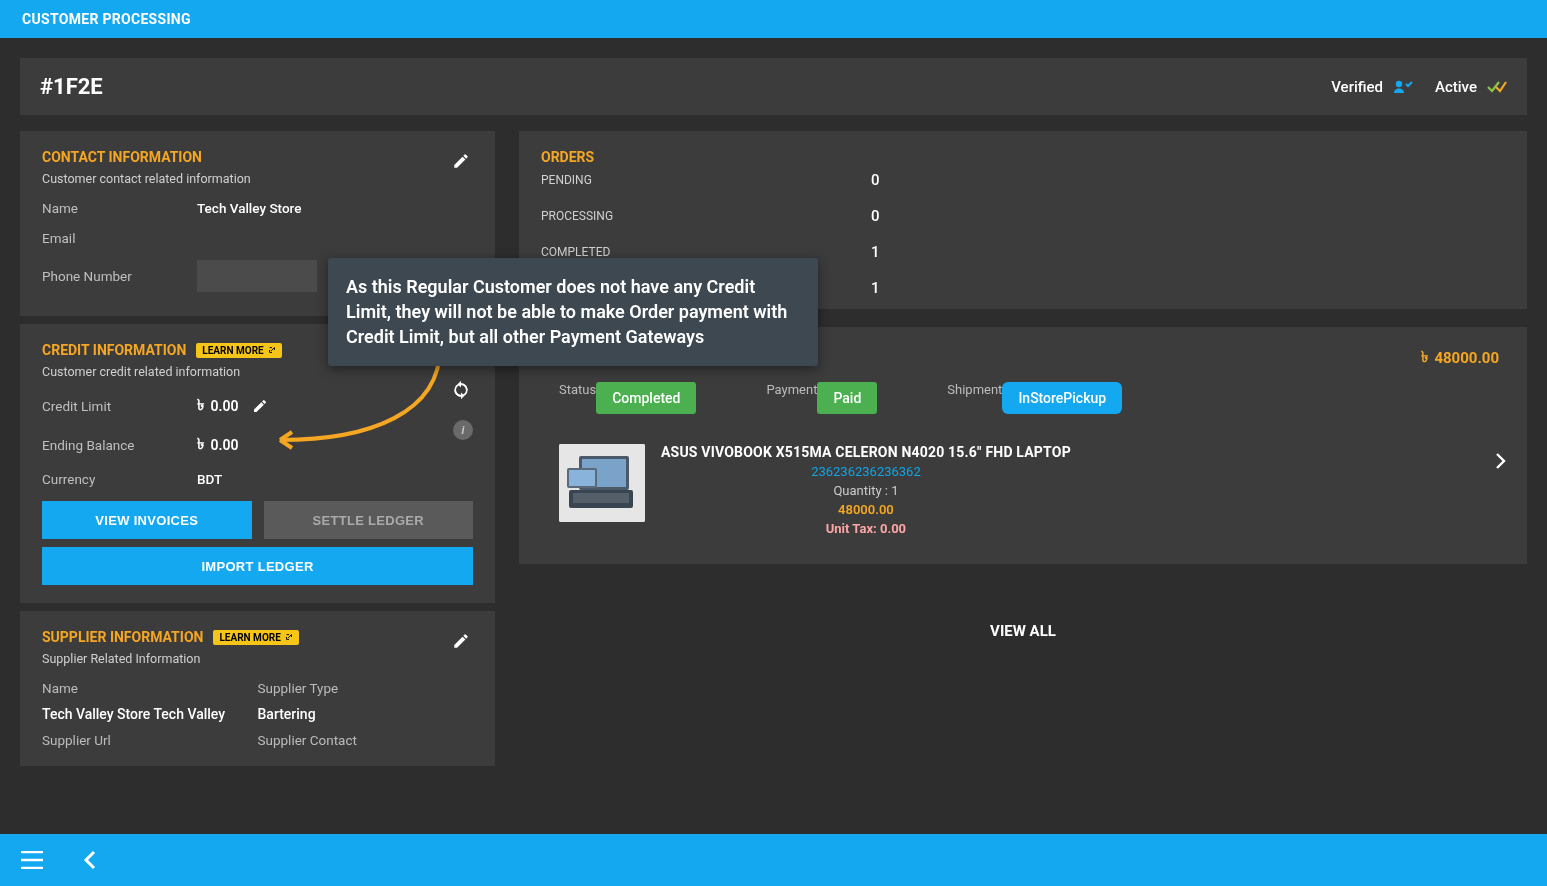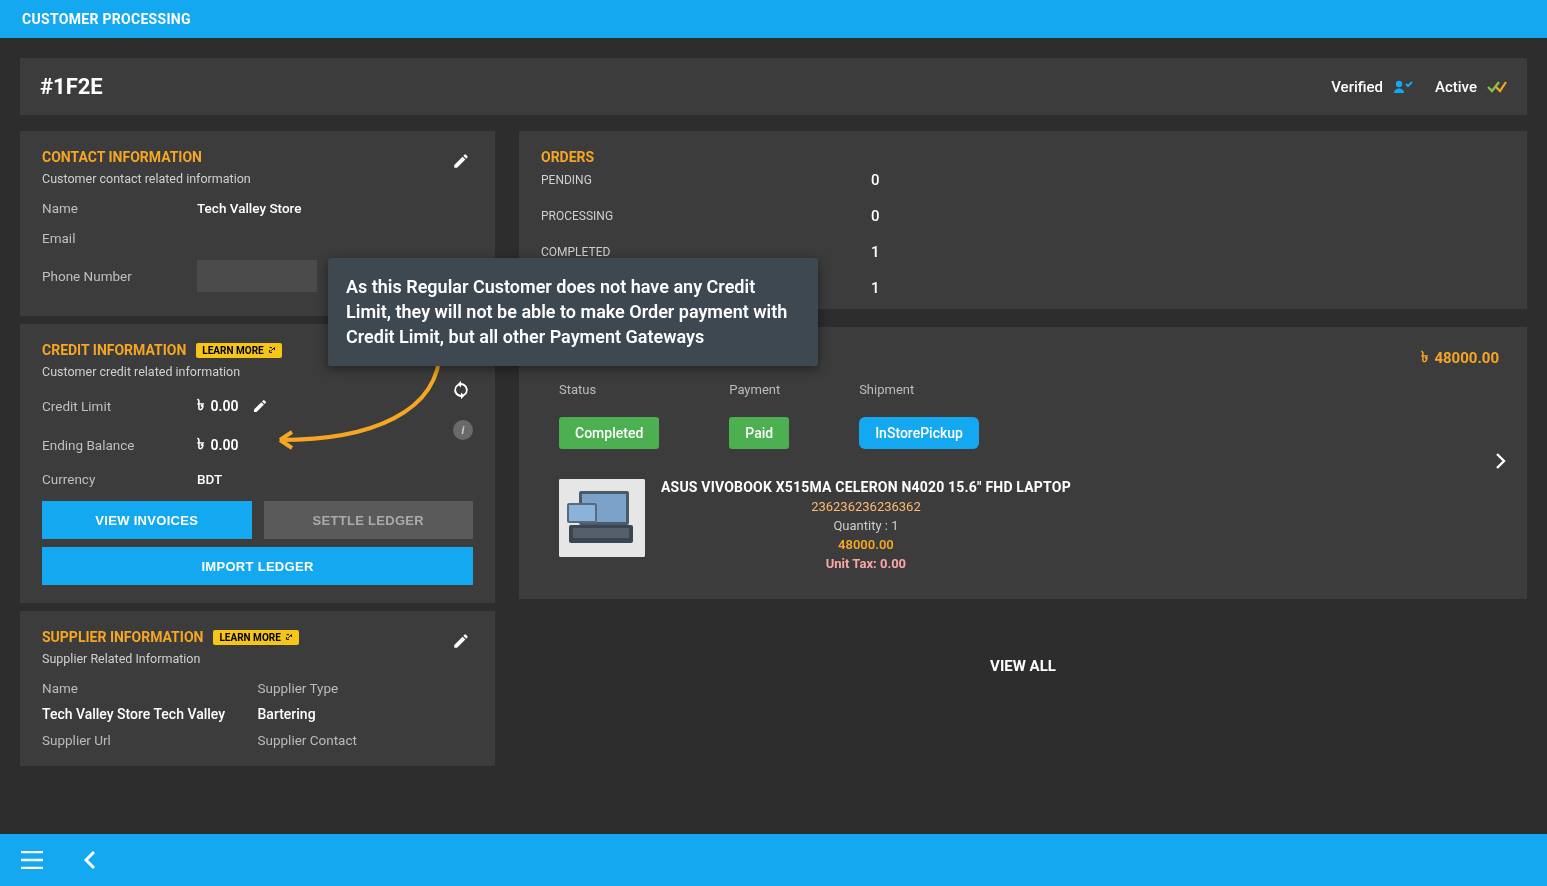--- a/index.html
+++ b/index.html
@@ -141,21 +141,21 @@
   justify-content: flex-end;
   align-items: center;
   color: #f5a623;
   font-weight: 700;
   font-size: 15px;
   margin-bottom: 12px;
   gap: 6px;
   padding-right: 6px;
 }
 .status-section { display: flex; gap: 70px; margin-bottom: 22px; padding-left: 18px;}
-.status-col { display: flex; flex-direction: column; gap: 20px; }
+.status-col { display: flex; flex-direction: row; gap: 0; }
 .status-label { color: #bbb; font-size: 13px; }
 .pill { height: 32px; padding: 0 16px; border-radius: 3px; color: #fff; font-size: 14px; font-weight: 500; display: flex; align-items: center; }
 .pill-green { background: #4caf50; }
 .pill-blue { background: #14a8f1; border-radius: 6px; }
 .chevron-right {
   position: absolute;
   right: 20px;
   top: 125px;
   color: #fff;
   cursor: pointer;
@@ -164,21 +164,21 @@
 .product-img {
   width: 86px; height: 78px;
   background: #e8e8e8;
   position: relative;
   overflow: hidden;
   border-radius: 2px;
 }
 .laptop-svg { width: 100%; height: 100%; }
 .product-info { display: flex; flex-direction: column; gap: 4px; font-size: 13px; text-align: center; }
 .product-title { font-weight: 700; color: #fff; font-size: 14px; letter-spacing: 0.2px; }
-.product-sku { color: #fdba74; }
+.product-sku { color: #0ea5e9; }
 .product-qty { color: #ccc; }
 .product-price { color: #f5a623; font-weight: 600; }
 .product-tax { color: #fca5a5; font-weight: bold; }
 .view-all {
   text-align: center;
   font-weight: 700;
   font-size: 15px;
   color: #fff;
   margin-top: 40px;
 }

